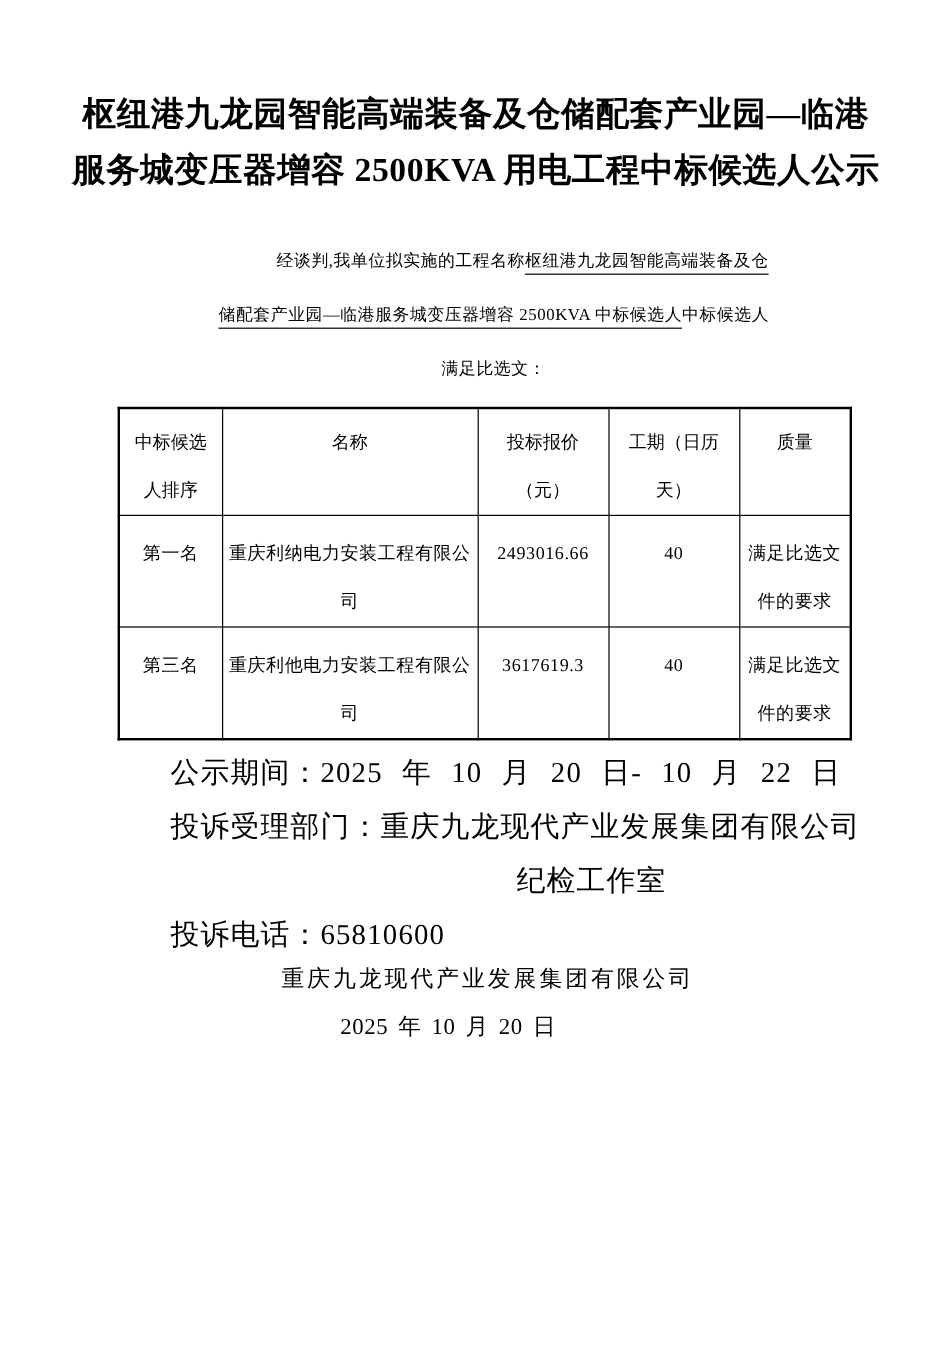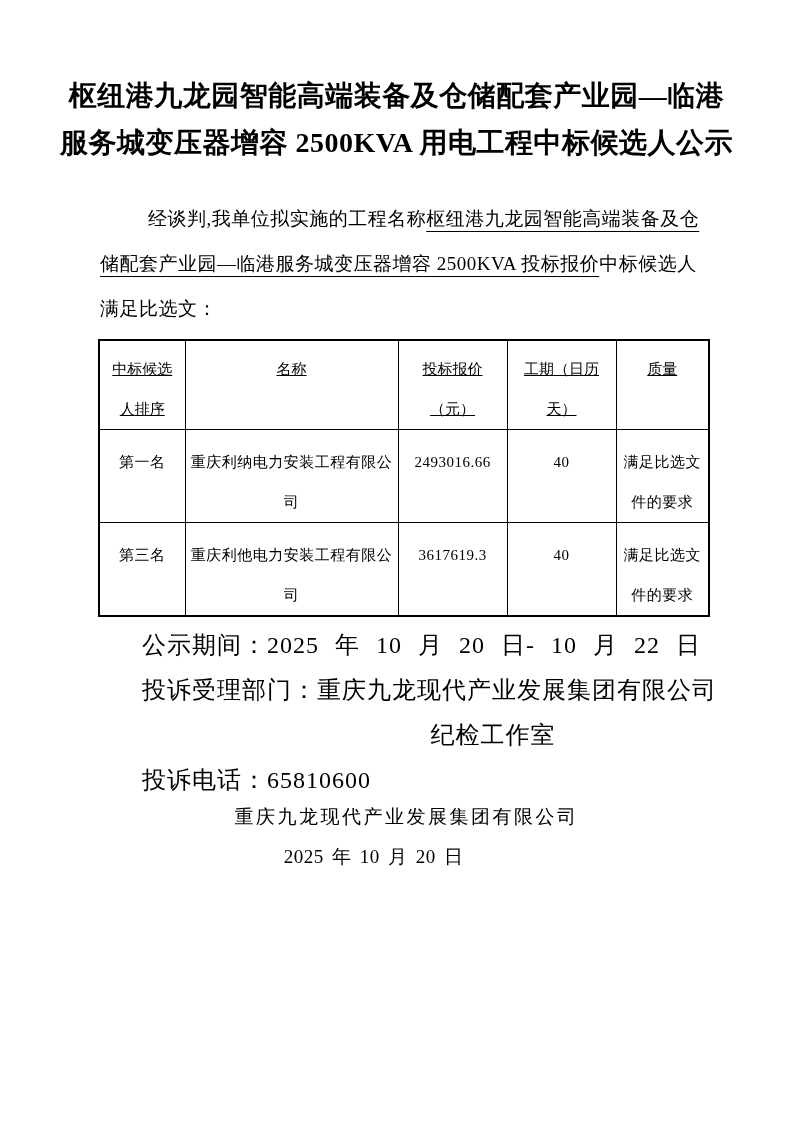--- a/index.html
+++ b/index.html
@@ -20,23 +20,24 @@
     padding-top: 72px;
     text-align: center;
     font-size: 28px;
     font-weight: bold;
     line-height: 47px;
     letter-spacing: 0.5px;
     white-space: nowrap;
   }
   .intro {
     margin: 30px 70px 0 100px;
-    font-size: 19px;
+    font-size: 14px;
     line-height: 45px;
     letter-spacing: 0.5px;
+    text-align: center;
   }
   .intro .iline {
     white-space: nowrap;
     overflow: hidden;
   }
   .intro .indent {
     padding-left: 48px;
   }
   .ul {
     text-decoration: underline;
@@ -55,21 +56,21 @@
     border: 1px solid #000000;
     font-weight: normal;
     text-align: center;
     vertical-align: top;
     white-space: pre-line;
     line-height: 40px;
     padding: 8px 2px 0 2px;
     letter-spacing: 0.5px;
     overflow: hidden;
   }
-  table.bid-table thead tr { height: 87px; text-decoration: underline; }
+  table.bid-table thead tr { height: 87px; }
   table.bid-table tbody tr { height: 92px; }
   table.bid-table th { letter-spacing: 0; }
   table.bid-table td { padding-top: 12px; }
   .info {
     margin: 6px 70px 0 100px;
     font-size: 24px;
     line-height: 45px;
     letter-spacing: 1px;
   }
   .info .iline {
@@ -105,21 +106,21 @@
 
 <div class="page">
 
   <div class="doc-title">
     <div>枢纽港九龙园智能高端装备及仓储配套产业园—临港</div>
     <div>服务城变压器增容 2500KVA 用电工程中标候选人公示</div>
   </div>
 
   <div class="intro">
     <div class="iline indent"><span>经谈判,我单位拟实施的工程名称</span><span class="ul">枢纽港九龙园智能高端装备及仓</span></div>
-    <div class="iline"><span class="ul">储配套产业园—临港服务城变压器增容 2500KVA 投标报价</span><span>中标候选人</span></div>
+    <div class="iline"><span class="ul">储配套产业园—临港服务城变压器增容 2500KVA 中标候选人</span><span>中标候选人</span></div>
     <div class="iline">满足比选文：</div>
   </div>
 
   <table class="bid-table">
     <colgroup>
       <col style="width:86px">
       <col style="width:213px">
       <col style="width:109px">
       <col style="width:109px">
       <col style="width:93px">

